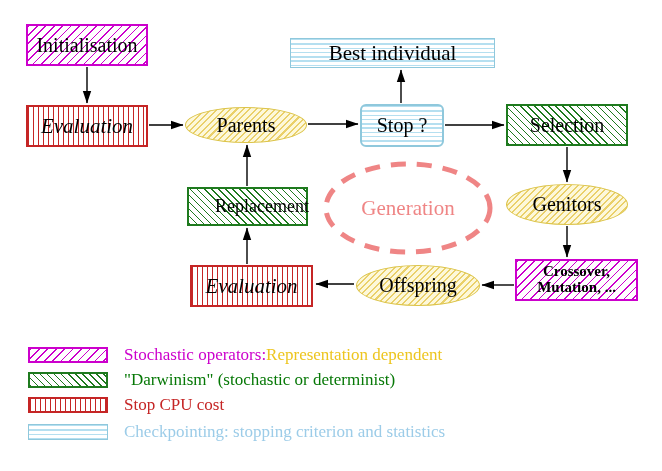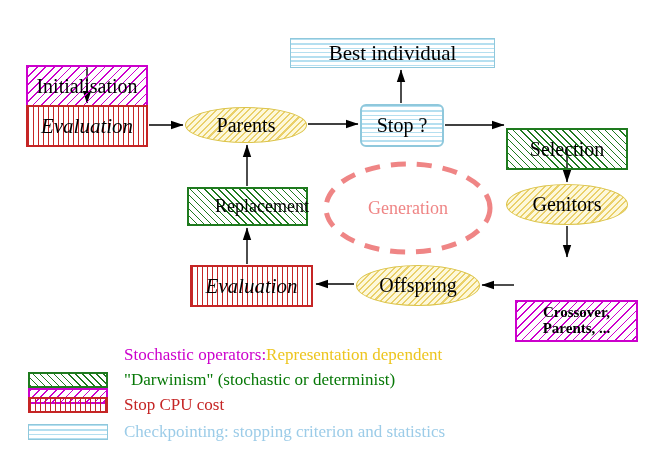--- a/index.html
+++ b/index.html
@@ -13,21 +13,20 @@
     position:relative;width:662px;height:471px;background:#ffffff;
     font-family:"Liberation Serif","DejaVu Serif",serif;overflow:hidden;
   }
   .node{
     position:absolute;display:flex;align-items:center;justify-content:center;
     color:#000;text-align:center;box-sizing:border-box;line-height:1.05;
   }
   .hatch-magenta{
     border:2px solid var(--magenta);
     background:repeating-linear-gradient(135deg,var(--magenta) 0 1.1px,transparent 1.1px 6px);
-    margin-top:41px;
   }
   .hatch-green{
     border:2px solid var(--green);
     background:repeating-linear-gradient(45deg,var(--green) 0 1.1px,transparent 1.1px 5px);
   }
   .stripe-red{
     border:2px solid var(--red);
     background:repeating-linear-gradient(90deg,var(--red) 0 1.4px,transparent 1.4px 5px);
     font-style:italic;
   }
@@ -35,21 +34,21 @@
     border:2px solid var(--cyan);
     background:repeating-linear-gradient(180deg,var(--cyan_stripe) 0 1.4px,transparent 1.4px 4.3px);
   }
   .ellipse-yellow{
     border:1.5px solid var(--yellow);border-radius:50%;
     background:repeating-linear-gradient(135deg,var(--yellow_hatch) 0 1.5px,var(--yellow_fill) 1.5px 4.5px);
   }
   .f20{font-size:20px;} .f21{font-size:21px;} .f18{font-size:18px;padding-left:29px;}
   .f15{font-size:15px;font-weight:bold;}
   #generation-label{
-    position:absolute;color:var(--salmon);font-size:18px;
+    position:absolute;color:var(--salmon);font-size:21px;
     display:flex;align-items:center;justify-content:center;
   }
   #arrow-layer{position:absolute;left:0;top:0;width:662px;height:471px;}
   .legend-swatch{position:absolute;left:28px;width:80px;height:16px;box-sizing:border-box;}
   .legend-label{
     position:absolute;left:124px;height:16px;font-size:17px;line-height:16px;white-space:nowrap;
   }
   .lg1a{color:var(--magenta);margin-right:0;}
   .lg1b{color:var(--gold_text);}
   .lg2{color:var(--green_text);}
@@ -84,27 +83,27 @@
   <div class="node hatch-magenta f20" style="left:26px;top:24px;width:122px;height:42px;">Initialisation</div>
 
   <div class="node stripe-red f21" style="left:26px;top:105px;width:122px;height:42px;">Evaluation</div>
 
   <div class="node ellipse-yellow f20" style="left:185px;top:107px;width:122px;height:36px;">Parents</div>
 
   <div class="node stripe-cyan f21" style="left:290px;top:38px;width:205px;height:30px;border-width:1.5px;">Best individual</div>
 
   <div class="node stripe-cyan f20" style="left:360px;top:104px;width:84px;height:43px;border-radius:6px;">Stop ?</div>
 
-  <div class="node hatch-green f20" style="left:506px;top:104px;width:122px;height:42px;margin-top:24px;">Selection</div>
+  <div class="node hatch-green f20" style="left:506px;top:104px;width:122px;height:42px;">Selection</div>
 
   <div class="node ellipse-yellow f20" style="left:506px;top:184px;width:122px;height:41px;">Genitors</div>
 
   <div class="node hatch-magenta f15" style="left:515px;top:259px;width:123px;height:42px;flex-direction:column;">
     <div>Crossover,</div>
-    <div>Parents, ...</div>
+    <div>Mutation, ...</div>
   </div>
 
   <div class="node ellipse-yellow f20" style="left:356px;top:265px;width:124px;height:41px;">Offspring</div>
 
   <div class="node stripe-red f21" style="left:190px;top:265px;width:123px;height:42px;">Evaluation</div>
 
   <div class="node hatch-green f18" style="left:187px;top:187px;width:121px;height:39px;">Replacement</div>
 
   <div id="generation-label" style="left:343px;top:193px;width:130px;height:30px;">Generation</div>
 

